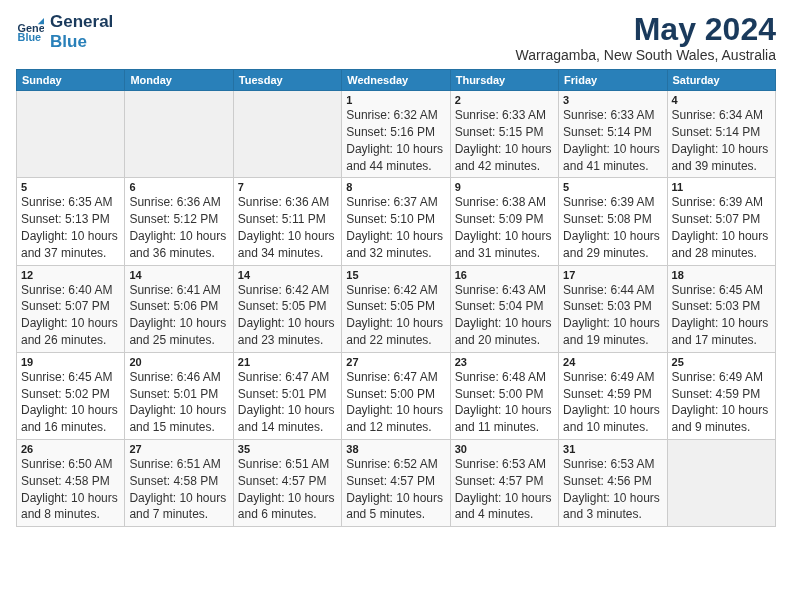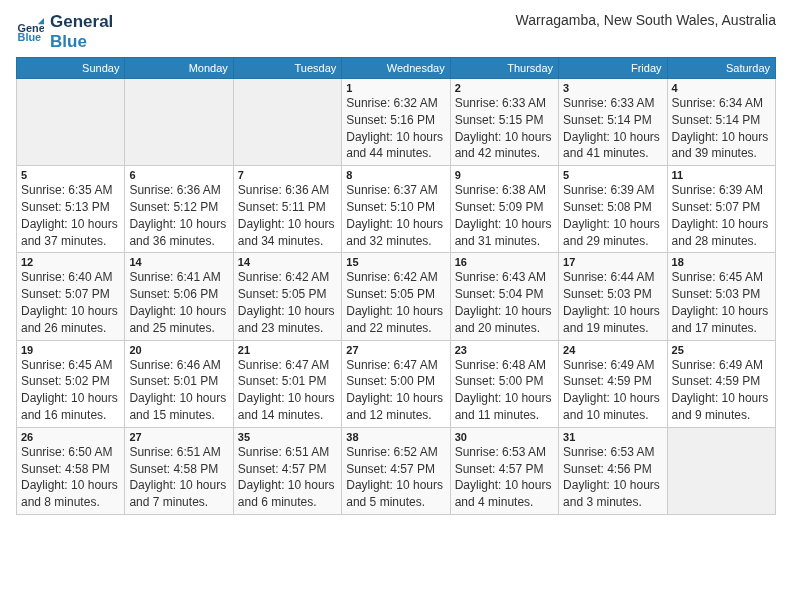--- a/index.html
+++ b/index.html
@@ -46,23 +46,23 @@
     }
     table {
       width: 100%;
       border-collapse: collapse;
       table-layout: fixed;
     }
     thead th {
       background: #2980b9;
       color: white;
       font-size: 11px;
-      font-weight: normal;
+      font-weight: bold;
       padding: 4px 5px;
-      text-align: right;
+      text-align: left;
       border: 1px solid #2471a3;
     }
     tbody td {
       border: 1px solid #ccc;
       vertical-align: top;
       padding: 3px 4px;
       font-size: 9.5px;
       color: #222;
       height: 82px;
       background: #fff;
@@ -95,20 +95,21 @@
         <text x="2" y="18" font-size="14" font-weight="bold" fill="#1a3a5c" font-family="Arial">General</text>
         <text x="2" y="30" font-size="14" font-weight="bold" fill="#2980b9" font-family="Arial">Blue</text>
         <polygon points="28,8 36,8 36,0" fill="#2980b9"></polygon>
       </svg>
       <div style="display:flex;flex-direction:column;line-height:1.15;margin-left:2px;">
         <span style="font-size:17px;font-weight:bold;color:#1a3a5c;">General</span>
         <span style="font-size:17px;font-weight:bold;color:#2980b9;">Blue</span>
       </div>
     </div>
     <div class="title-section">
+      <div class="month-title">May 2024</div>
       <div class="location">Warragamba, New South Wales, Australia</div>
     </div>
   </div>
 
   <table>
     <thead>
       <tr>
         <th>Sunday</th>
         <th>Monday</th>
         <th>Tuesday</th>

